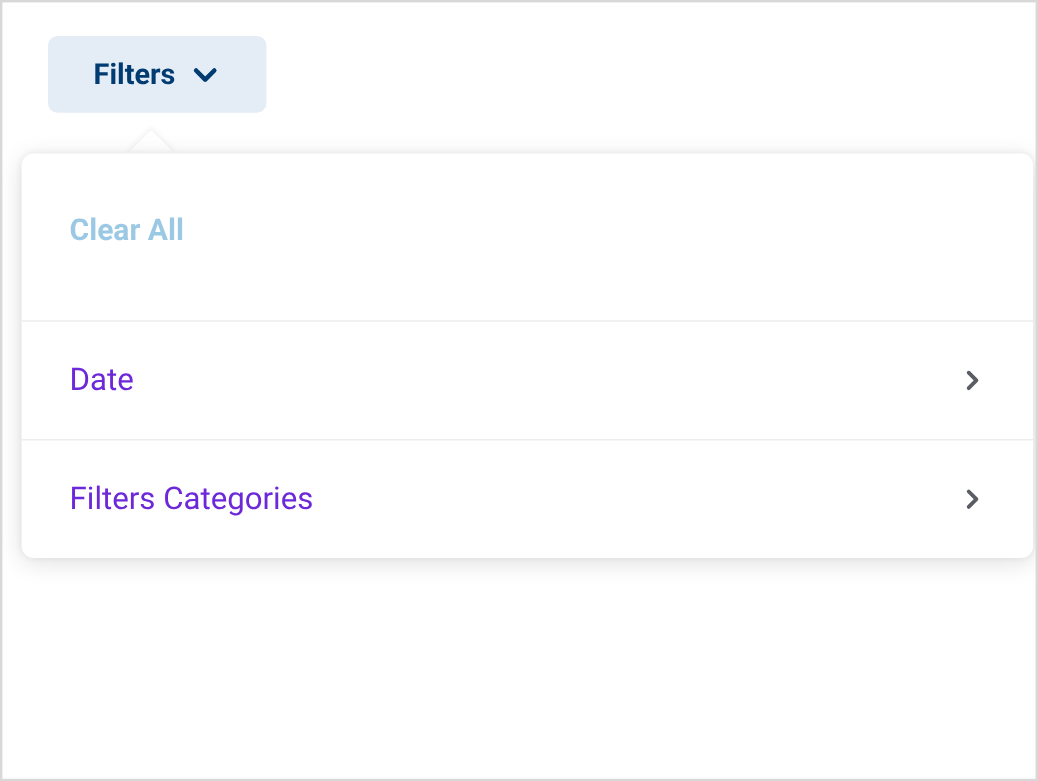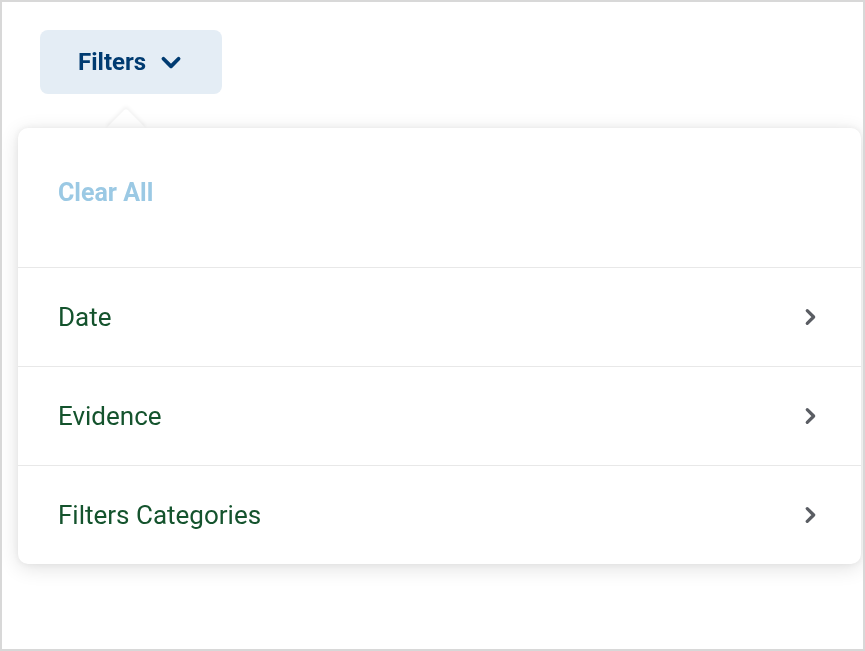--- a/index.html
+++ b/index.html
@@ -87,21 +87,21 @@
       justify-content: space-between;
       padding: 34px 40px;
       border-bottom: 1px solid #e8e8e8;
       cursor: pointer;
     }
     .filter-item:last-child {
       border-bottom: none;
     }
     .filter-item-label {
       font-size: 26px;
-      color: #14532d;
+      color: #6d28d9;
       font-weight: 400;
     }
     .filter-item svg {
       width: 22px;
       height: 22px;
       stroke: #5a5d63;
       stroke-width: 3.5;
       fill: none;
       stroke-linecap: round;
       stroke-linejoin: round;
@@ -125,26 +125,20 @@
         <button class="clear-all-link">Clear All</button>
       </div>
 
       <div class="filter-item">
         <span class="filter-item-label">Date</span>
         <svg viewBox="0 0 24 24">
           <polyline points="9 5 16 12 9 19"></polyline>
         </svg>
       </div>
 
-      <div class="filter-item">
-        <span class="filter-item-label">Evidence</span>
-        <svg viewBox="0 0 24 24">
-          <polyline points="9 5 16 12 9 19"></polyline>
-        </svg>
-      </div>
 
       <div class="filter-item">
         <span class="filter-item-label">Filters Categories</span>
         <svg viewBox="0 0 24 24">
           <polyline points="9 5 16 12 9 19"></polyline>
         </svg>
       </div>
     </div>
   </div>
 </div>

